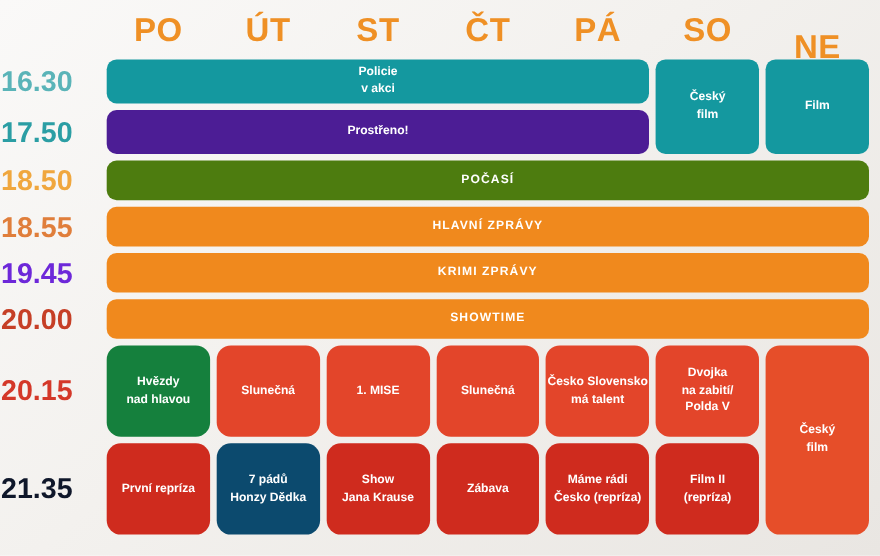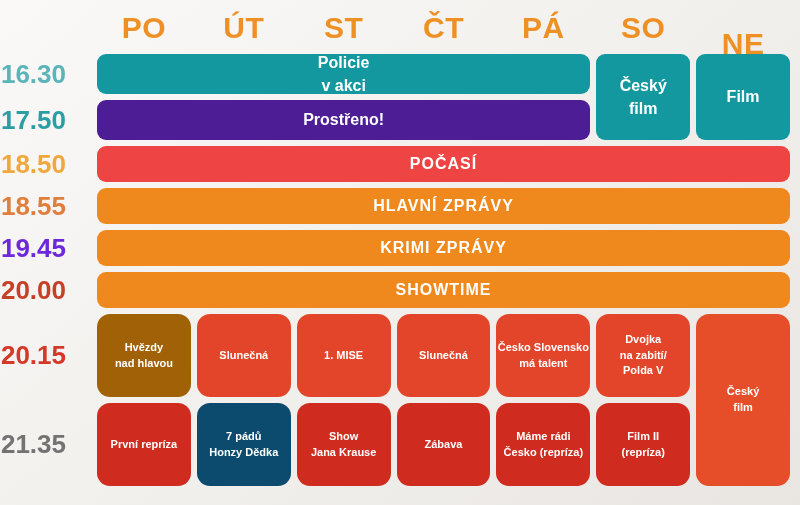--- a/index.html
+++ b/index.html
@@ -26,21 +26,21 @@
   }
   .time {
     display: flex; align-items: center; justify-content: center;
     padding-right: 24px;
     font-weight: bold; font-size: 26px;
   }
   .block {
     display: flex; align-items: center; justify-content: center;
     text-align: center;
     color: #ffffff;
-    font-weight: bold; font-size: 16px; line-height: 1.45;
+    font-weight: bold; font-size: 11px; line-height: 1.45;
     border-radius: 9px;
     white-space: pre-line;
   }
   .block.big { border-radius: 13px; font-size: 11px; }
   .block.caps { letter-spacing: 1px; }
 </style>
 </head>
 <body>
 
 <div class="grid">
@@ -53,39 +53,39 @@
   <div class="day" style="grid-area: 1 / 7; color: rgb(239, 144, 37);">SO</div>
   <div class="day" style="grid-area: 1 / 8; color: rgb(239, 144, 37); margin-top: 16px;">NE</div>
 
   <div class="time" style="grid-area: 2 / 1; color: rgb(90, 180, 184);">16.30</div>
   <div class="time" style="grid-area: 3 / 1; color: rgb(43, 158, 164);">17.50</div>
   <div class="time" style="grid-area: 4 / 1; color: rgb(240, 167, 62);">18.50</div>
   <div class="time" style="grid-area: 5 / 1; color: rgb(224, 126, 59);">18.55</div>
   <div class="time" style="grid-area: 6 / 1; color: #6d28d9;">19.45</div>
   <div class="time" style="grid-area: 7 / 1; color: rgb(198, 63, 38);">20.00</div>
   <div class="time" style="grid-area: 8 / 1; color: rgb(212, 56, 41);">20.15</div>
-  <div class="time" style="grid-area: 9 / 1; color: #737373;">21.35</div>
+  <div class="time" style="grid-area: 9 / 1; color: #0f172a;">21.35</div>
 
   <div class="block" style="grid-area: 2 / 2 / auto / span 5; background-color: rgb(20, 152, 159);">Policie
 v akci</div>
   <div class="block" style="grid-area: 2 / 7 / span 2; background-color: rgb(20, 152, 159);">Český
 film</div>
   <div class="block" style="grid-area: 2 / 8 / span 2; background-color: rgb(20, 152, 159);">Film</div>
 
   <div class="block" style="grid-area: 3 / 2 / auto / span 5; background-color: #4c1d95;">Prostřeno!</div>
 
-  <div class="block caps" style="grid-area: 4 / 2 / auto / span 7; background-color: #ef4444;">POČASÍ</div>
+  <div class="block caps" style="grid-area: 4 / 2 / auto / span 7; background-color: #4d7c0f;">POČASÍ</div>
 
   <div class="block caps" style="grid-area: 5 / 2 / auto / span 7; background-color: rgb(240, 137, 29);">HLAVNÍ ZPRÁVY</div>
 
   <div class="block caps" style="grid-area: 6 / 2 / auto / span 7; background-color: rgb(240, 137, 29);">KRIMI ZPRÁVY</div>
 
   <div class="block caps" style="grid-area: 7 / 2 / auto / span 7; background-color: rgb(240, 137, 29);">SHOWTIME</div>
 
-  <div class="block big" style="grid-area: 8 / 2; background-color: #a16207;">Hvězdy
+  <div class="block big" style="grid-area: 8 / 2; background-color: #15803d;">Hvězdy
 nad hlavou</div>
   <div class="block big" style="grid-area: 8 / 3; background-color: rgb(227, 69, 42);">Slunečná</div>
   <div class="block big" style="grid-area: 8 / 4; background-color: rgb(227, 69, 42);">1. MISE</div>
   <div class="block big" style="grid-area: 8 / 5; background-color: rgb(227, 69, 42);">Slunečná</div>
   <div class="block big" style="grid-area: 8 / 7; background-color: rgb(227, 69, 42);">Dvojka
 na zabití/
 Polda V</div>
   <div class="block big" style="grid-area: 8 / 6; background-color: rgb(227, 69, 42);">Česko Slovensko
 má talent</div>
   <div class="block big" style="grid-area: 8 / 8 / span 2; background-color: rgb(230, 78, 41);">Český

